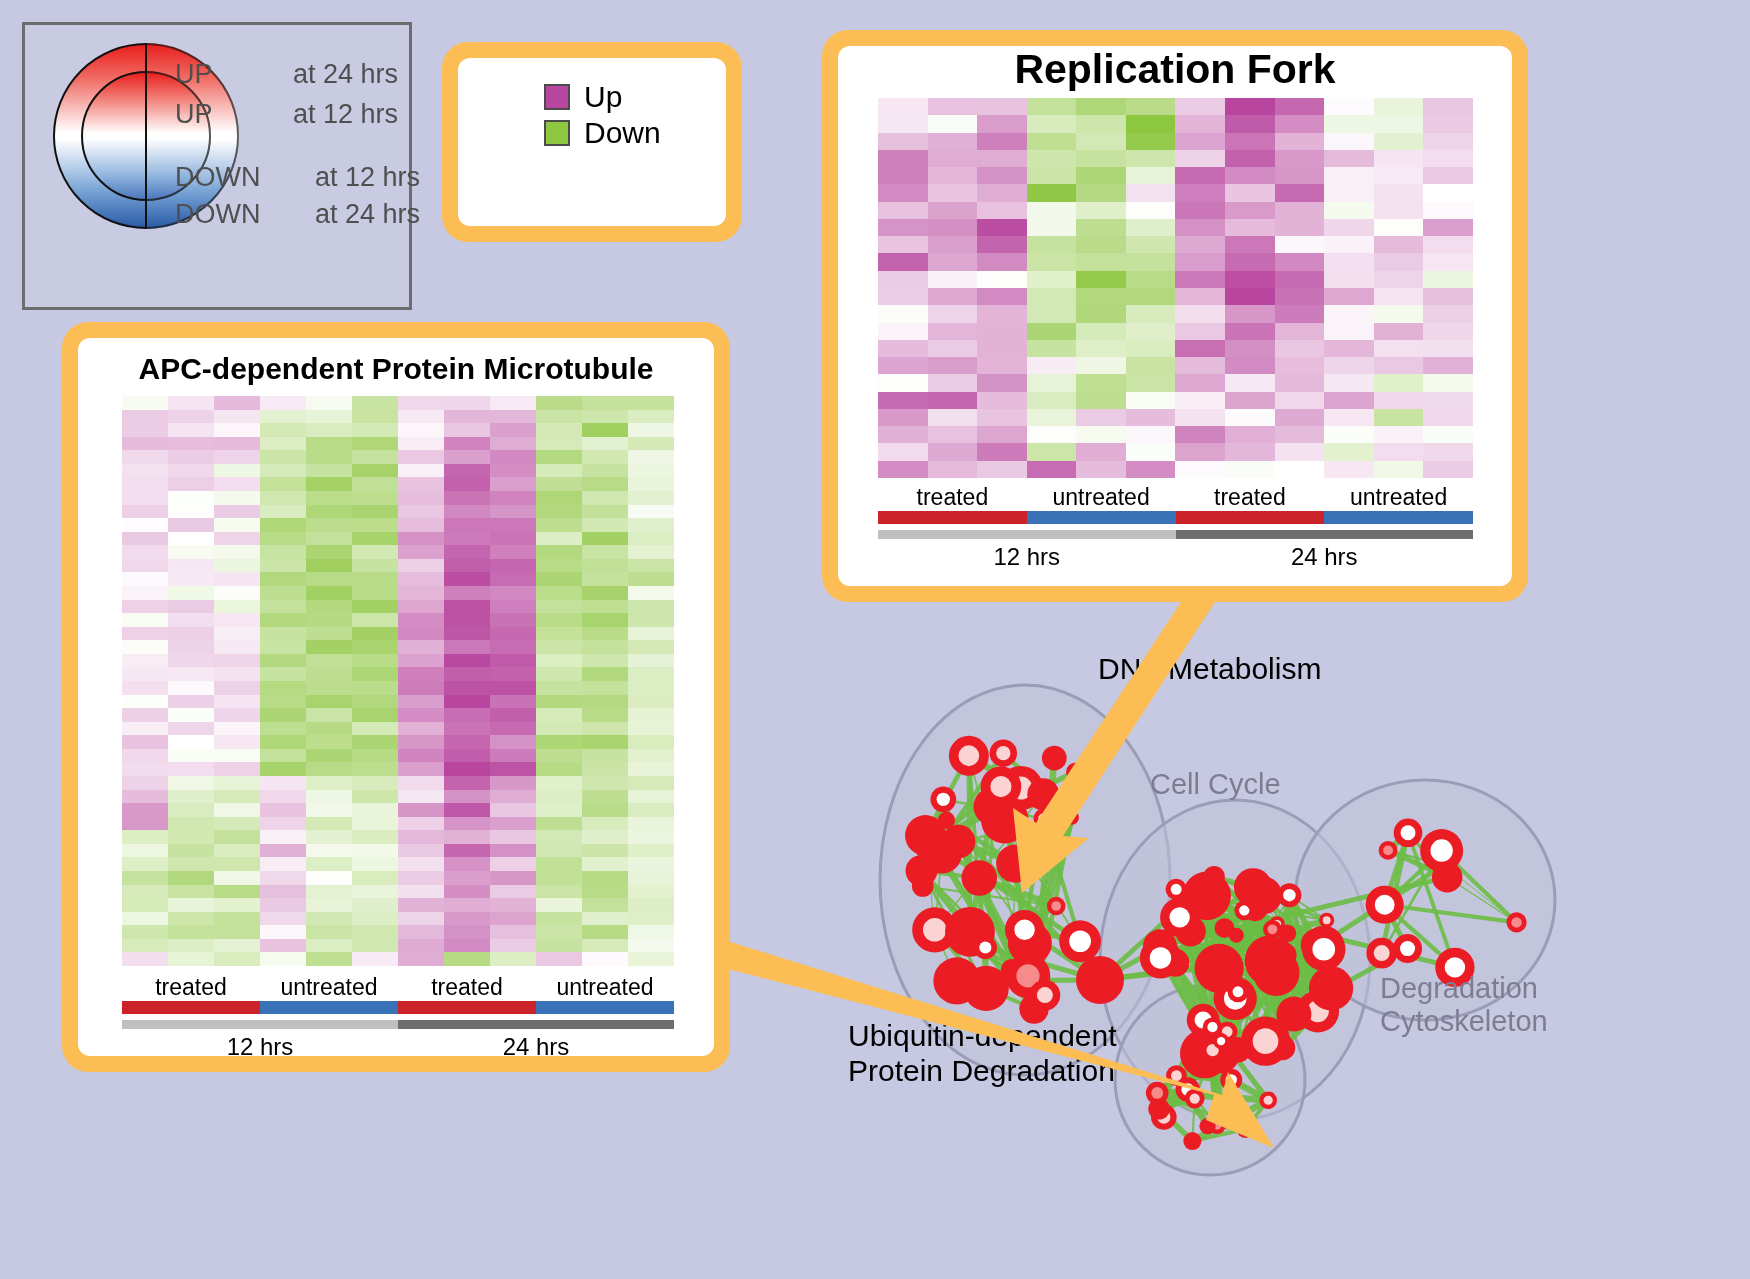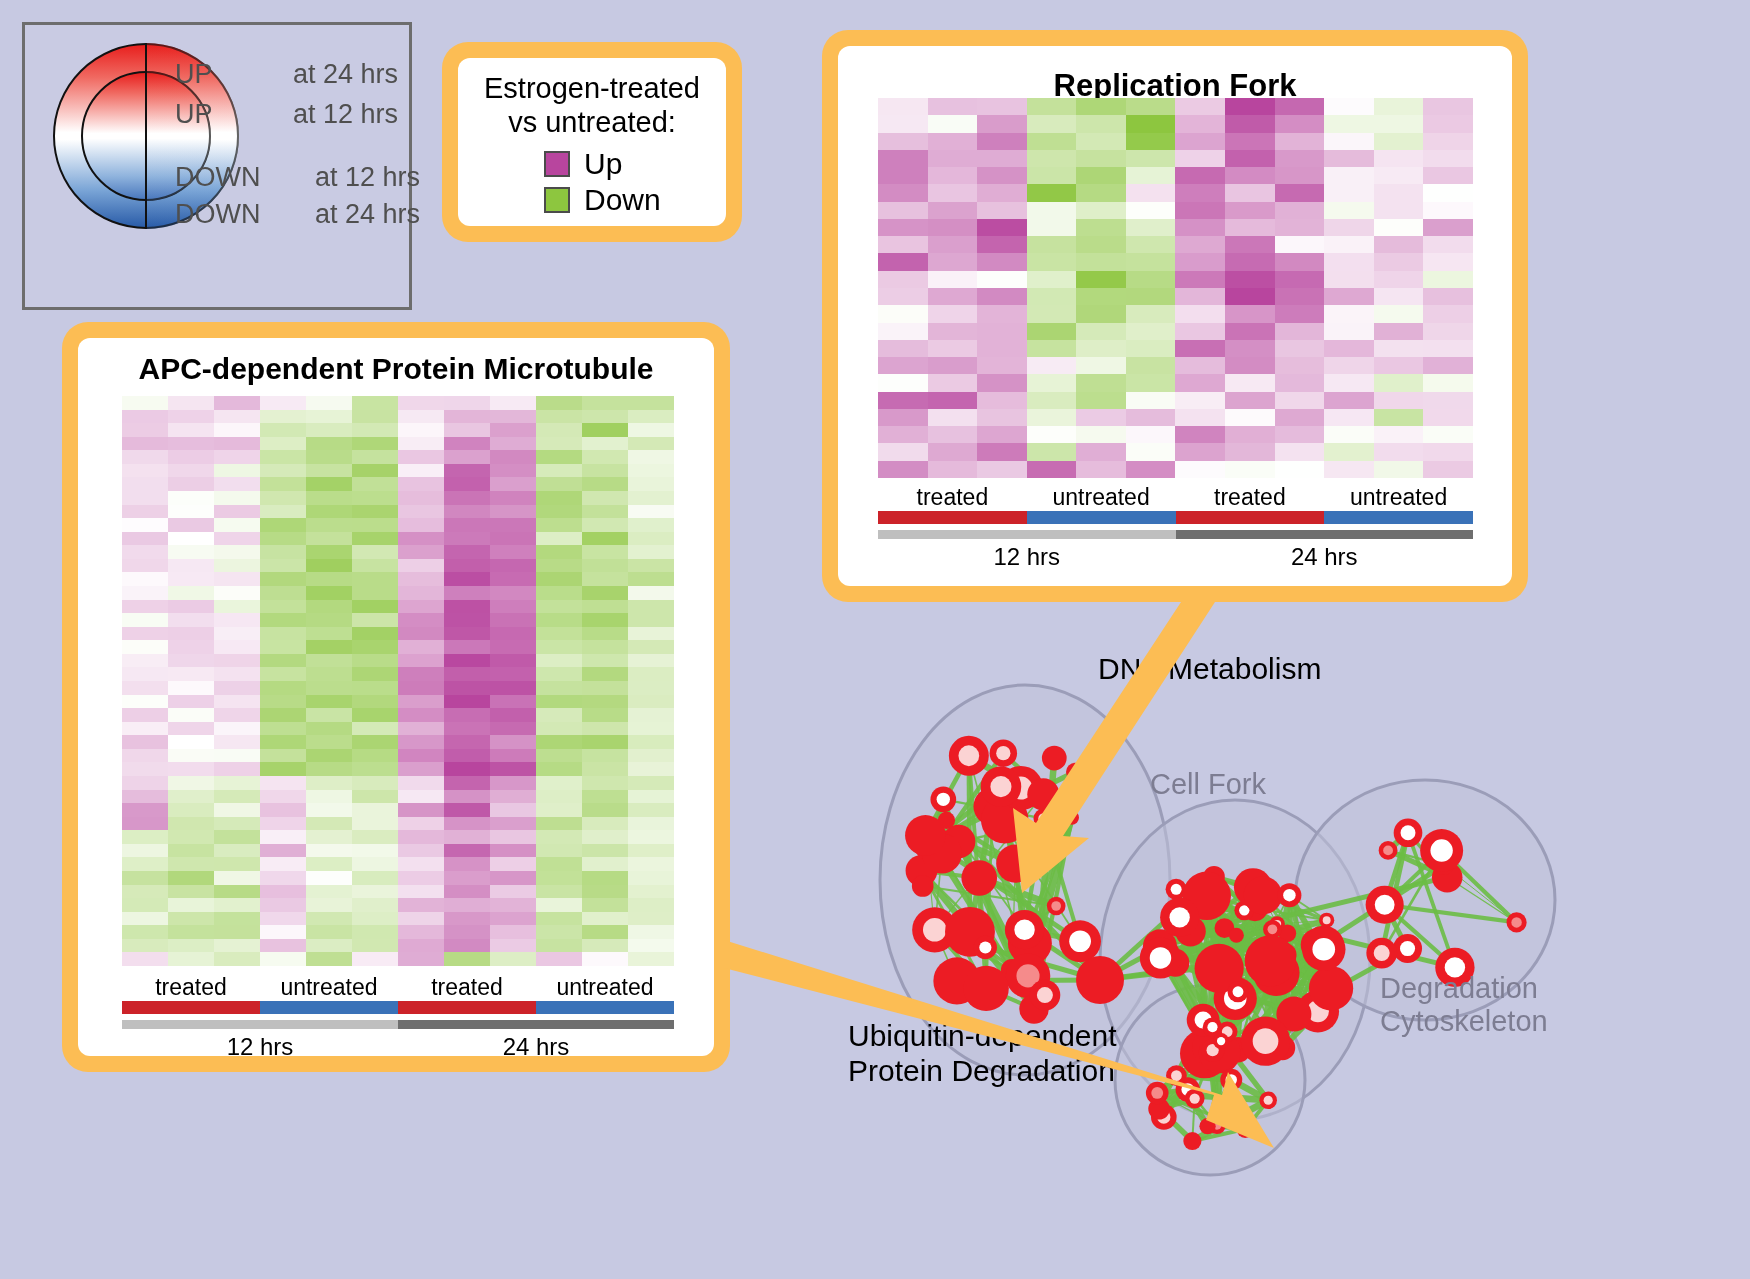--- a/index.html
+++ b/index.html
@@ -63,21 +63,21 @@
   #updown-panel .inner{padding:14px 0 0 0;}
   .ud-title{font-size:29px;color:#000;text-align:center;line-height:1.16;}
   .ud-rows{margin-top:8px;padding-left:86px;}
   .ud-row{display:flex;align-items:center;gap:14px;margin-bottom:2px;}
   .sw{width:26px;height:26px;border:2px solid #4b4b4b;box-sizing:border-box;}
   .ud-lab{font-size:30px;color:#000;}
 
   
   #rf-panel{left:822px;top:30px;width:706px;height:572px;}
   #apc-panel{left:62px;top:322px;width:668px;height:750px;}
-  .hm-title{text-align:center;font-size:31px;color:#000;font-weight:bold;padding-top:22px;}
+  .hm-title{text-align:center;font-size:41px;color:#000;font-weight:bold;padding-top:0;}
   #apc-panel .hm-title{font-size:30px;padding-top:14px;}
   .hm-grid{display:grid;position:absolute;}
   .hm-cell{width:100%;height:100%;}
 
   
   .strip{position:absolute;}
   .strip-labels{display:grid;grid-template-columns:repeat(4,1fr);}
   .strip-labels div{text-align:center;font-size:23px;color:#000;}
   .bar4{display:grid;grid-template-columns:repeat(4,1fr);height:13px;}
   .bar2{display:grid;grid-template-columns:repeat(2,1fr);height:9px;margin-top:6px;}
@@ -113,24 +113,20 @@
     <div class="cl-txt" id="cl-up12">UP</div>
     <div class="cl-txt" id="cl-at12">at 12 hrs</div>
     <div class="cl-txt" id="cl-dn12">DOWN</div>
     <div class="cl-txt" id="cl-datt12">at 12 hrs</div>
     <div class="cl-txt" id="cl-dn24">DOWN</div>
     <div class="cl-txt" id="cl-datt24">at 24 hrs</div>
   </div>
 
   <div class="panel" id="updown-panel">
     <div class="inner">
-      <div class="ud-title">
-        <span>Estrogen-treated</span><br>
-        <span>vs untreated:</span>
-      </div>
       <div class="ud-rows">
         <div class="ud-row">
           <span class="sw" id="sw-up" style="background: rgb(184, 69, 158);"></span>
           <span class="ud-lab">Up</span>
         </div>
         <div class="ud-row">
           <span class="sw" id="sw-down" style="background: rgb(141, 198, 63);"></span>
           <span class="ud-lab">Down</span>
         </div>
       </div>
@@ -1625,21 +1621,21 @@
         </g>
         <g>
           <circle cx="441.10293145909475" cy="441.0800094233668" r="8.027055144309998" fill="#ec1c24"></circle>
           <circle cx="441.10293145909475" cy="441.0800094233668" r="4.174068675041199" fill="#ffffff"></circle>
         </g>
         <g>
           <circle cx="320" cy="380" r="24" fill="#ec1c24"></circle>
         </g>
       </svg>
     <div class="net-label" id="lab-dna">DNA Metabolism</div>
-    <div class="net-label" id="lab-cc">Cell Fork</div>
+    <div class="net-label" id="lab-cc">Cell Cycle</div>
     <div class="net-label" id="lab-mt">Degradation
 Cytoskeleton</div>
     <div class="net-label" id="lab-ub">Ubiquitin-dependent
 Protein Degradation</div>
   </div>
 
   <svg class="arrow" id="arrows" width="1750" height="1279" style="left:0;top:0;pointer-events:none">
       <path d="M 1181 602 L 1215 602 L 1063 836 L 1089 838 L 1022 893 L 1013 808 L 1036 823 Z" fill="#fcbd54"></path>
       <path d="M 724 940 L 724 968 L 1214 1095 L 1206 1120 L 1274 1148 L 1228 1072 L 1222 1095 Z" fill="#fcbd54"></path>
     </svg>

